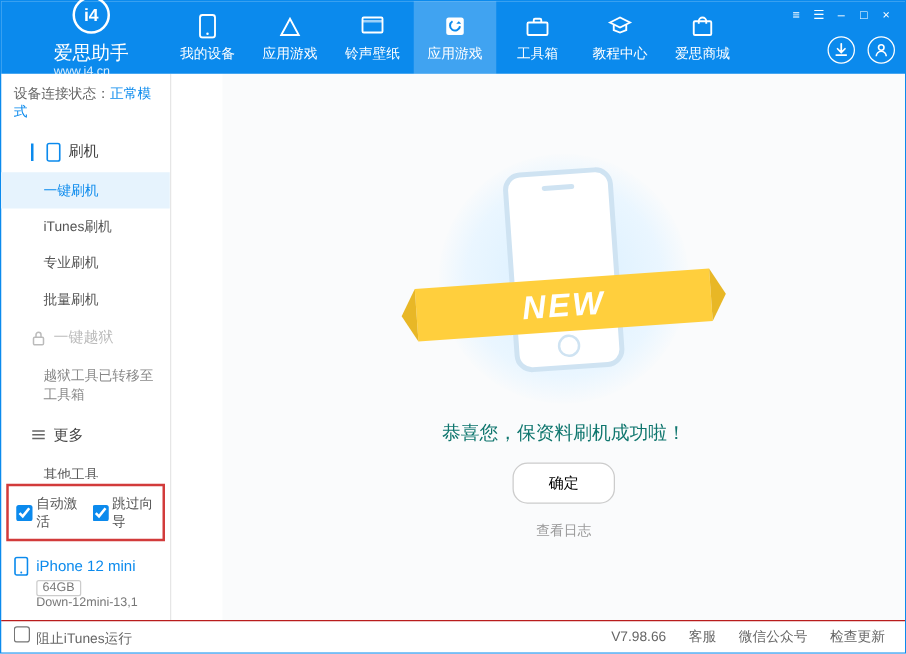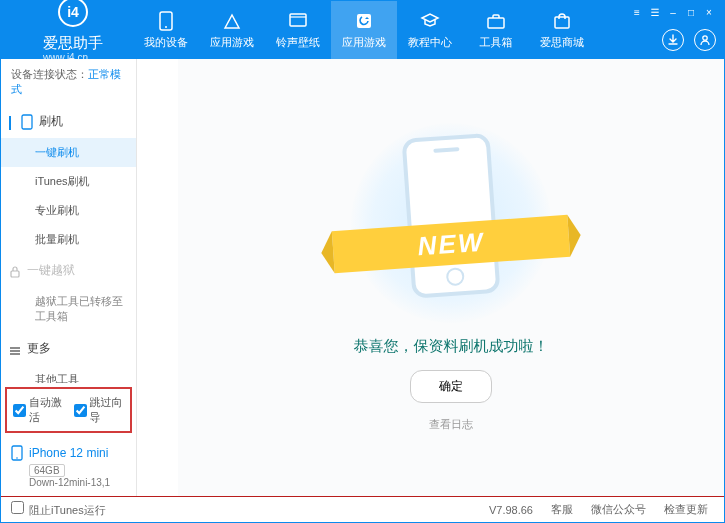--- a/index.html
+++ b/index.html
@@ -18,21 +18,21 @@
 .nav-item svg, .side-sec svg { display: block; }
 .title-actions { position: absolute; right: 8px; top: 4px; display: flex; gap: 4px; font-size: 10px; }
 .title-actions span { width: 14px; height: 14px; display: flex; align-items: center; justify-content: center; cursor: pointer; }
 .title-round { position: absolute; right: 8px; bottom: 8px; display: flex; gap: 10px; }
 .title-round span { width: 22px; height: 22px; border: 1.5px solid #fff; border-radius: 50%; display: flex; align-items: center; justify-content: center; cursor: pointer; }
 .body { flex: 1; display: flex; min-height: 0; gap: 41px; }
 .sidebar { width: 136px; border-right: 1px solid #e6e6e6; display: flex; flex-direction: column; overflow: hidden; }
 .conn { padding: 8px 10px; font-size: 11px; color: #666; }
 .conn .mode { color: #0b8aed; }
 .side-list { flex: 1; overflow: auto; }
-.side-sec { display: flex; align-items: flex-end; gap: 6px; padding: 8px 8px; color: #444; font-size: 12px; }
+.side-sec { display: flex; align-items: center; gap: 6px; padding: 8px 24px; color: #444; font-size: 12px; }
 .side-sec.head { font-weight: 500; }
 .side-sec .bar { width: 2px; height: 14px; background: #0b8aed; margin-right: 4px; }
 .side-sub { padding: 7px 10px 7px 34px; font-size: 11px; color: #555; cursor: pointer; }
 .side-sub.active { background: #e6f3fd; color: #0b8aed; }
 .side-sub.note { color: #888; line-height: 1.4; }
 .lock { color: #bbb; }
 .checks-wrap { border: 2px solid #d23b3b; margin: 4px; padding: 6px 6px; display: flex; gap: 10px; font-size: 11px; color: #555; }
 .checks-wrap label { display: flex; align-items: center; gap: 3px; cursor: pointer; }
 .checks-wrap input { accent-color: #0b8aed; }
 .device { padding: 8px 10px; }
@@ -103,34 +103,34 @@
               <rect x="3" y="3" width="14" height="14" rx="2" fill="#fff"></rect>
               <path d="M8 6 A4 4 0 1 0 14 10" fill="none" stroke="#0b8aed" stroke-width="1.6"></path>
               <path d="M13 6 L15 8 L11 8 Z" fill="#0b8aed"></path>
             </svg>
           </span>
         <span>应用游戏</span>
       </div>
       <div class="nav-item">
         <span class="ico">
             <svg width="20" height="18" viewBox="0 0 20 18">
+              <rect x="2" y="6" width="16" height="10" rx="1" fill="none" stroke="#fff" stroke-width="1.5"></rect>
+              <path d="M7 6 V4 a1 1 0 0 1 1-1 h4 a1 1 0 0 1 1 1 V6" fill="none" stroke="#fff" stroke-width="1.5"></path>
+            </svg>
+          </span>
+        <span>工具箱</span>
+      </div>
+      <div class="nav-item">
+        <span class="ico">
+            <svg width="20" height="18" viewBox="0 0 20 18">
               <path d="M2 6 L10 2 L18 6 L10 10 Z" fill="none" stroke="#fff" stroke-width="1.5"></path>
               <path d="M5 8 V12 L10 14 L15 12 V8" fill="none" stroke="#fff" stroke-width="1.5"></path>
             </svg>
           </span>
         <span>教程中心</span>
-      </div>
-      <div class="nav-item">
-        <span class="ico">
-            <svg width="20" height="18" viewBox="0 0 20 18">
-              <rect x="2" y="6" width="16" height="10" rx="1" fill="none" stroke="#fff" stroke-width="1.5"></rect>
-              <path d="M7 6 V4 a1 1 0 0 1 1-1 h4 a1 1 0 0 1 1 1 V6" fill="none" stroke="#fff" stroke-width="1.5"></path>
-            </svg>
-          </span>
-        <span>工具箱</span>
       </div>
       <div class="nav-item">
         <span class="ico">
             <svg width="20" height="18" viewBox="0 0 20 18">
               <rect x="3" y="5" width="14" height="11" rx="1" fill="none" stroke="#fff" stroke-width="1.5"></rect>
               <path d="M7 7 V5 a3 3 0 0 1 6 0 V7" fill="none" stroke="#fff" stroke-width="1.5"></path>
             </svg>
           </span>
         <span>爱思商城</span>
       </div>

